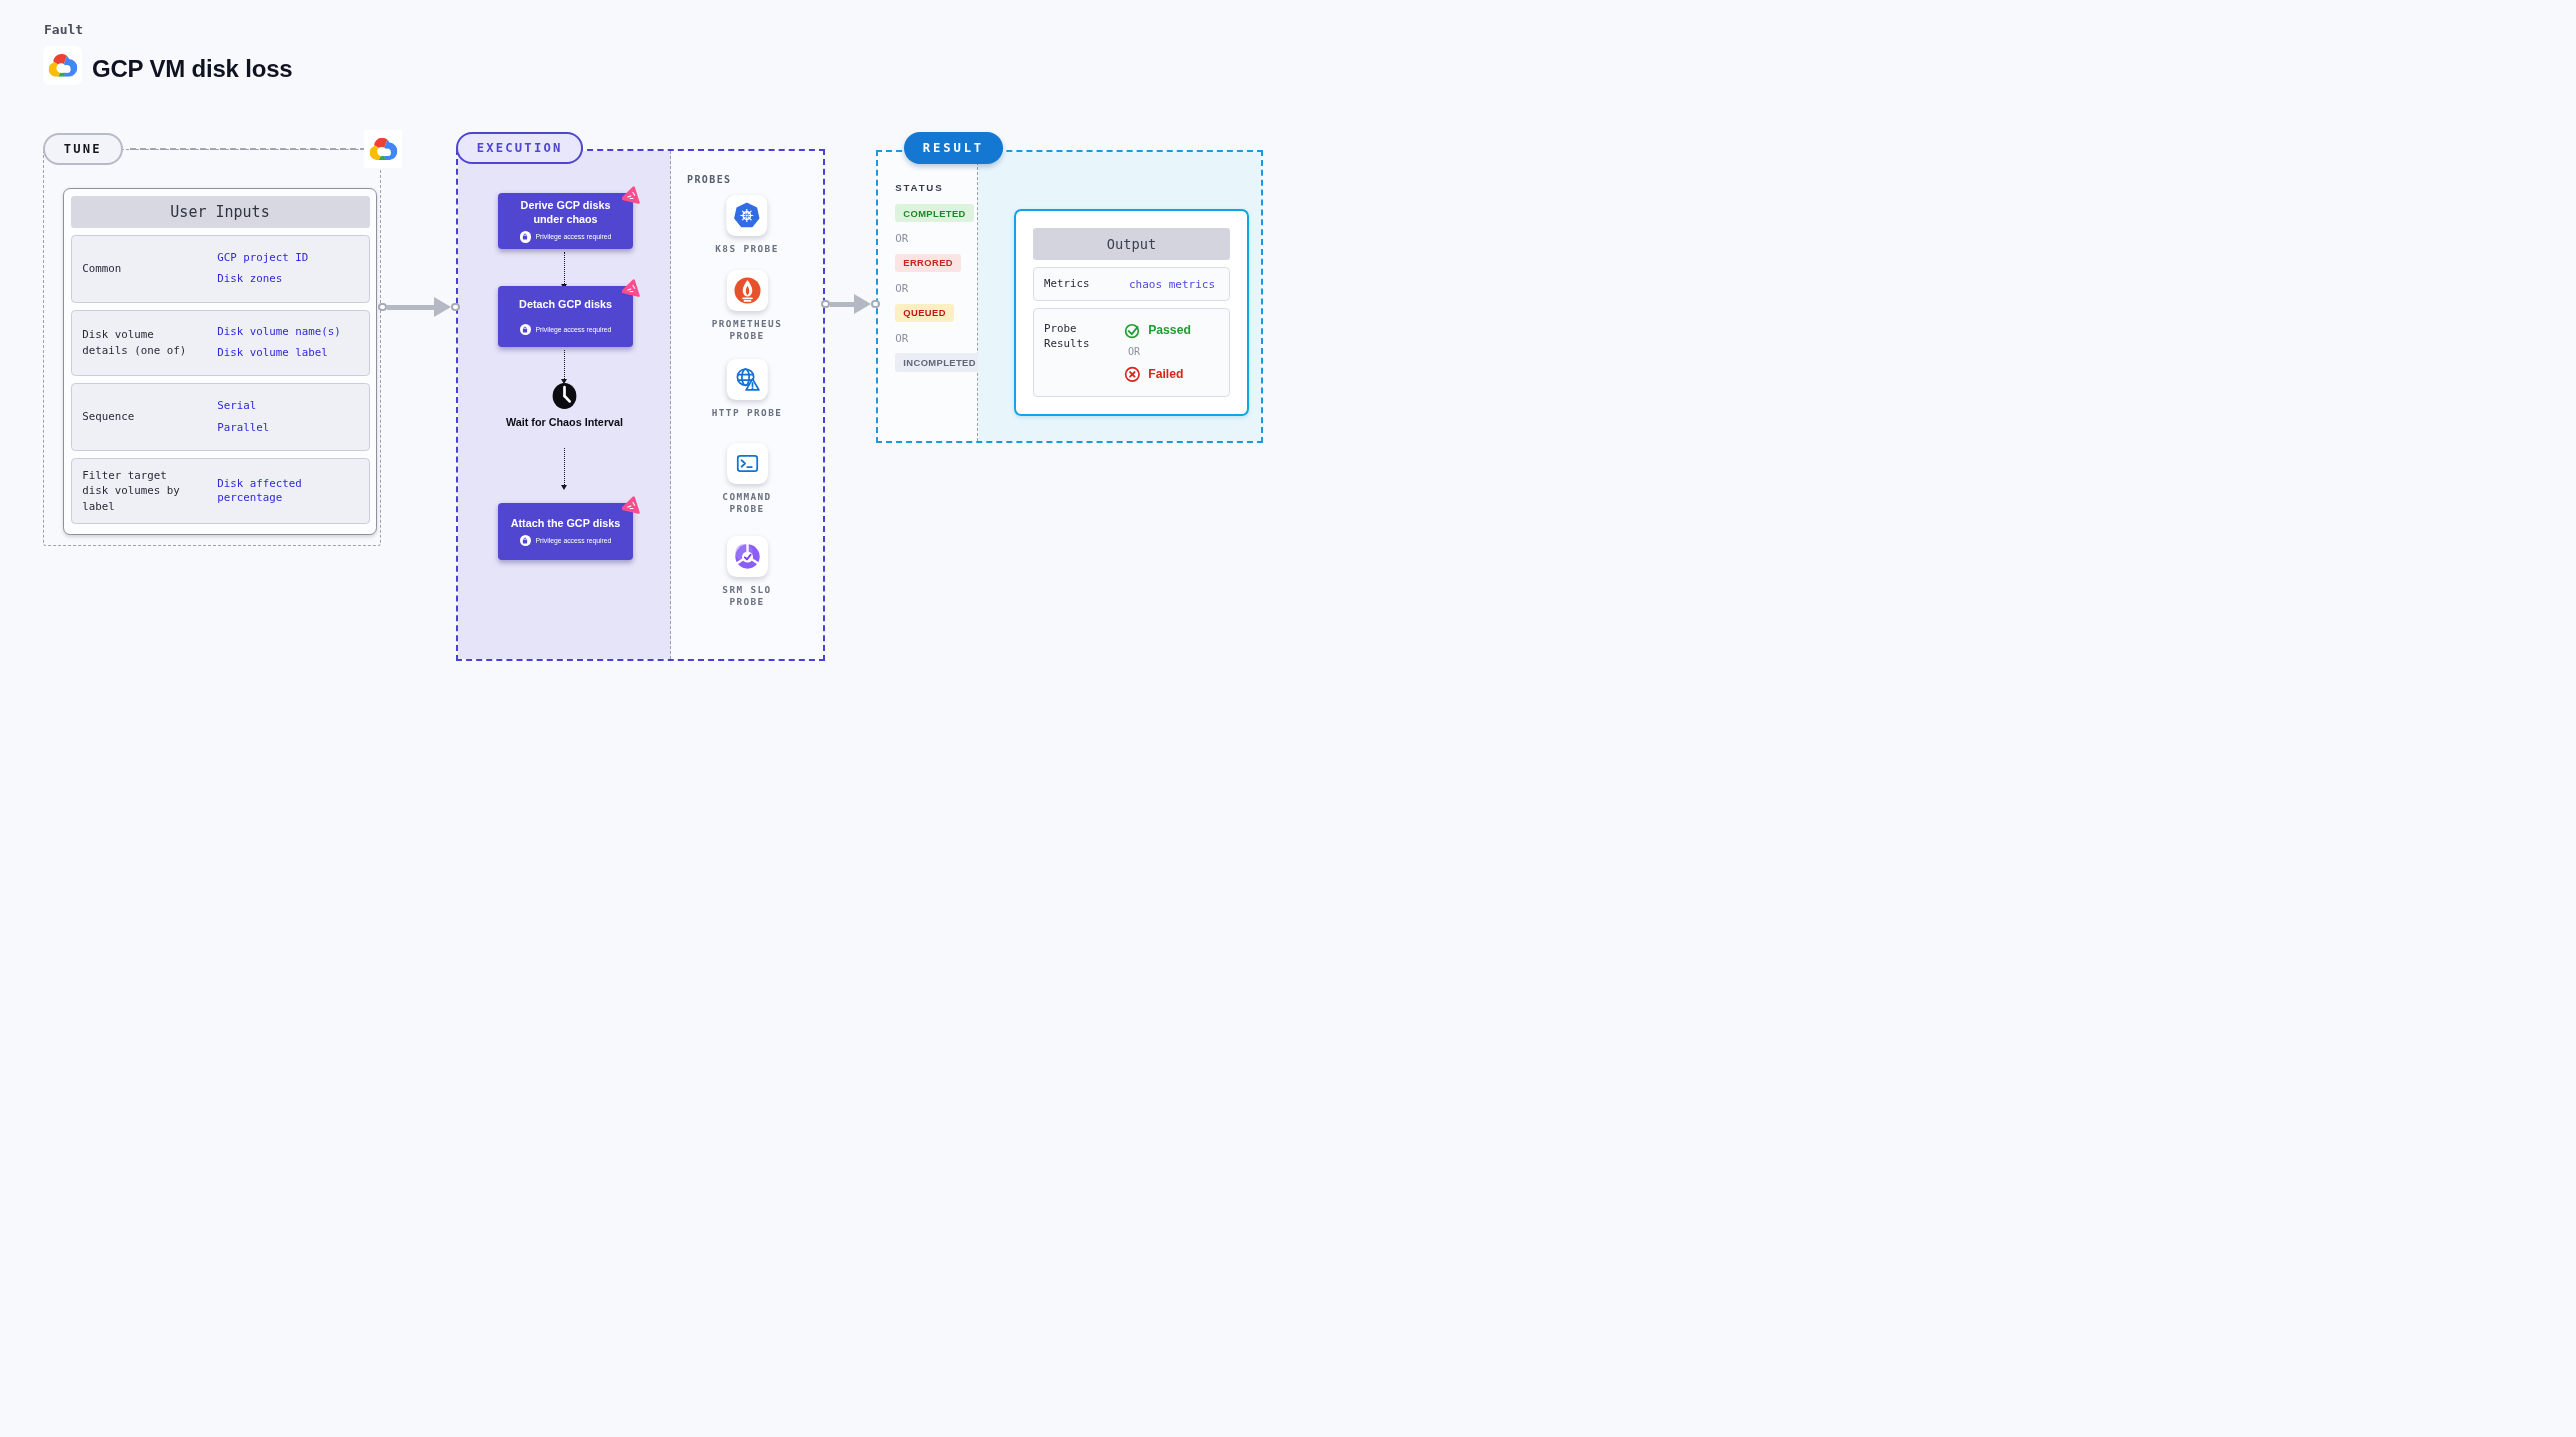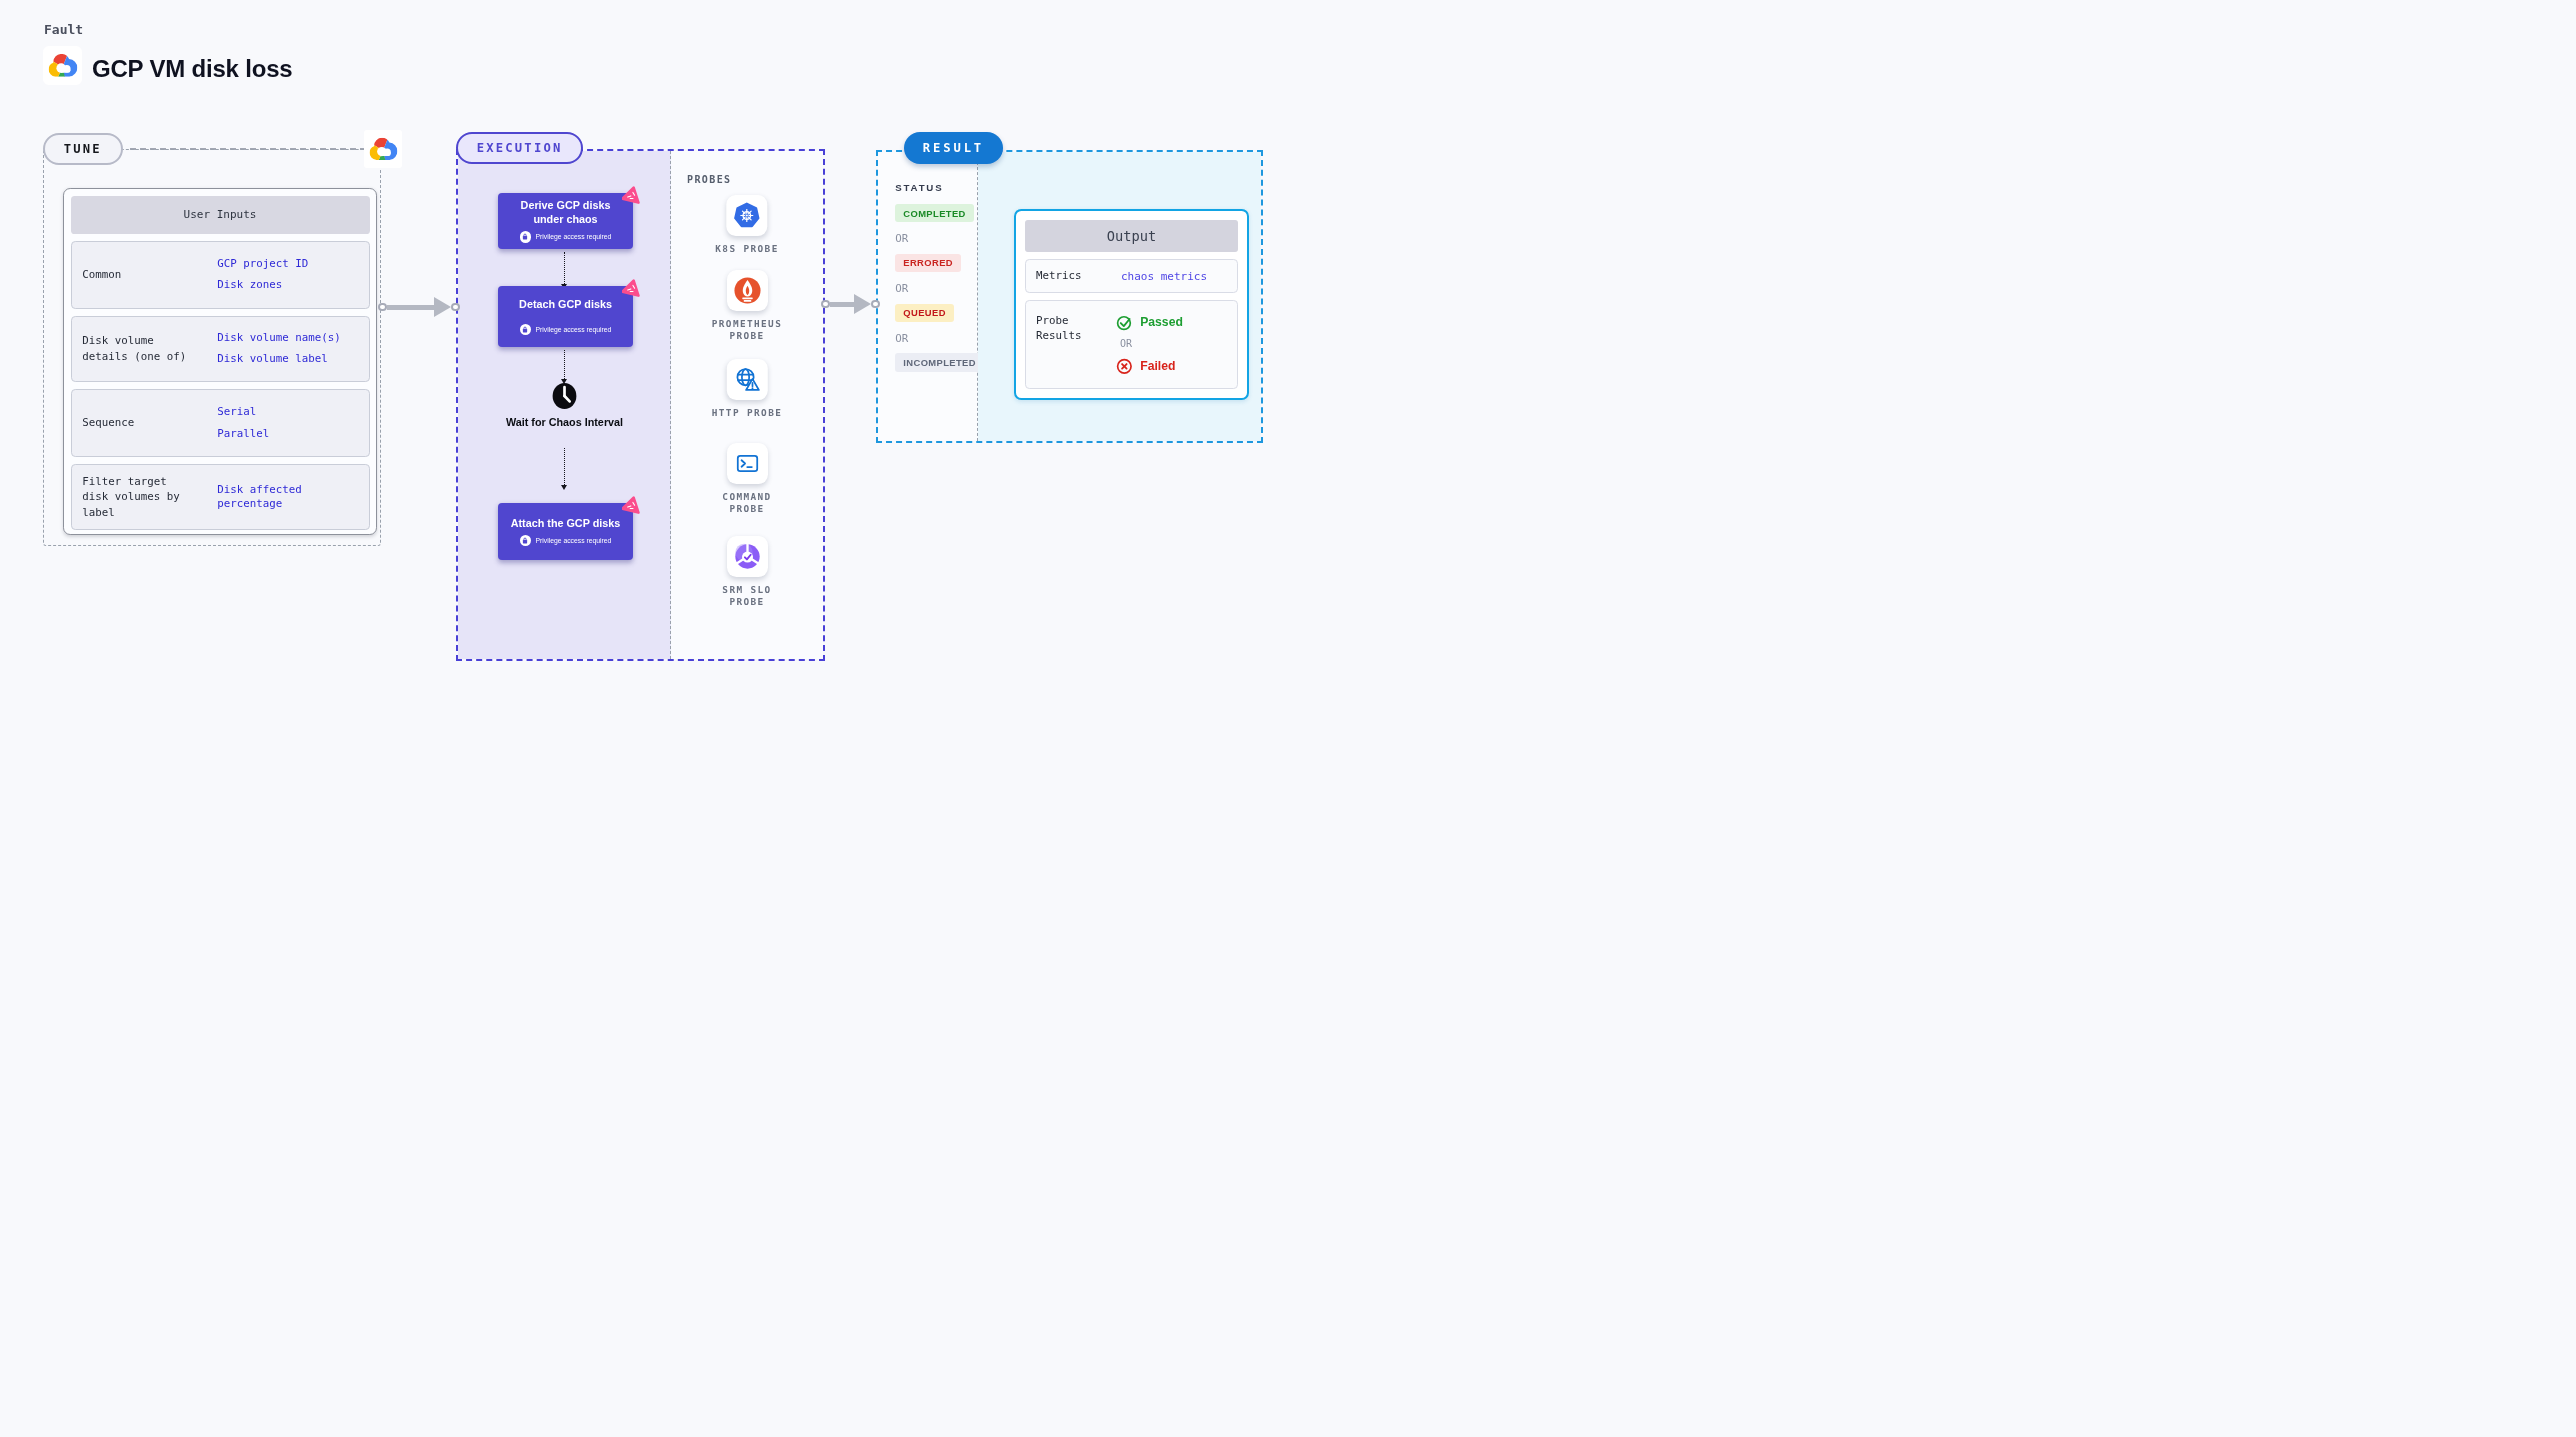--- a/index.html
+++ b/index.html
@@ -32,22 +32,22 @@
 
   
   .tune-box{position:absolute;left:43px;top:149px;width:338px;height:397px;
     border:1.4px dashed var(--tune-gray);border-radius:2.9px;}
   .tune-connector{position:absolute;left:130px;top:148px;width:236px;border-top:2.2px dashed #a3a7b3;}
   .tune-logo-card{position:absolute;left:364px;top:130px;width:38px;height:38px;background:#fff;
     border-radius:2.9px;display:flex;align-items:center;justify-content:center;z-index:5;}
   .inputs-card{position:absolute;left:63px;top:188px;width:314px;height:347px;background:#fcfdff;
     border:1.4px solid #8d919b;border-radius:7.2px;box-shadow:0 1.4px 3.6px rgba(40,45,60,.18);
     padding:6.5px 6.5px;}
-  .inputs-header{height:38px;background:#d8d8e2;border-radius:3.6px;display:flex;align-items:center;
-    justify-content:center;font-family:"DejaVu Sans Mono",monospace;font-size:11px;color:#2e3440;}
+  .inputs-header{height:32px;background:#d8d8e2;border-radius:3.6px;display:flex;align-items:center;
+    justify-content:center;font-family:"DejaVu Sans Mono",monospace;font-size:15px;color:#2e3440;}
   .input-row{display:flex;align-items:center;background:#eff0f6;border:0.7px solid #c9cdd8;
     border-radius:4.3px;margin-top:7.2px;padding:8.6px 10.8px;}
   .row-1{min-height:68px}.row-2{min-height:66px}.row-3{min-height:68px}.row-4{min-height:60px}
   .input-label{width:108px;flex:none;font-family:"DejaVu Sans Mono",monospace;font-size:10.8px;
     color:#272c38;line-height:1.45;}
   .input-vals{flex:1;display:flex;flex-direction:column;gap:7px;padding-left:27px;}
   .input-vals .val{font-family:"DejaVu Sans Mono",monospace;font-size:10.8px;color:var(--link-blue);
     line-height:1.35;max-width:137px;}
   .val:empty{display:none}
 
@@ -98,21 +98,21 @@
   .status-heading{font-size:9.7px;font-weight:bold;letter-spacing:1.8px;color:#343b4d;}
   .status-badge{margin-top:11.5px;padding:3.6px 8px;border-radius:2.9px;font-size:9.4px;font-weight:bold;
     letter-spacing:0.4px;white-space:nowrap;}
   .st-completed{background:#ddf3dd;color:#1b8a27;margin-top:11px;}
   .st-errored{background:#fae4e4;color:#c92420;}
   .st-queued{background:#fcefc3;color:#c2181b;}
   .st-incompleted{background:#ebedf4;color:#5f6779;font-weight:bold;}
   .or{margin-top:10px;font-family:"DejaVu Sans Mono",monospace;font-size:10.8px;color:#8a90a0;}
   .output-region{flex:1;background:#e8f6fc;position:relative;}
   .output-card{position:absolute;left:36px;top:57px;width:235px;background:#fff;
-    border:2.2px solid var(--output-border);border-radius:7.2px;padding:9px;
+    border:2.2px solid var(--output-border);border-radius:7.2px;padding:17px;
     box-shadow:0 1.4px 4.3px rgba(20,120,180,.15);}
   .output-header{height:32px;background:#d4d4de;border-radius:2.9px;display:flex;align-items:center;
     justify-content:center;font-family:"DejaVu Sans Mono",monospace;font-size:13.7px;color:#3a4150;}
   .output-row{margin-top:7.2px;border:0.7px solid #d9dce6;border-radius:4.3px;background:#fafbfd;
     padding:8px 10px;display:flex;align-items:center;}
   .output-row .o-label{font-family:"DejaVu Sans Mono",monospace;font-size:10.8px;color:#262b36;
     width:69px;flex:none;line-height:1.45;}
   .metrics-val{font-family:"DejaVu Sans Mono",monospace;font-size:11px;color:var(--metrics-blue);
     margin-left:16px;}
   .pr-row{align-items:flex-start;padding-top:11.5px;padding-bottom:13px;}

